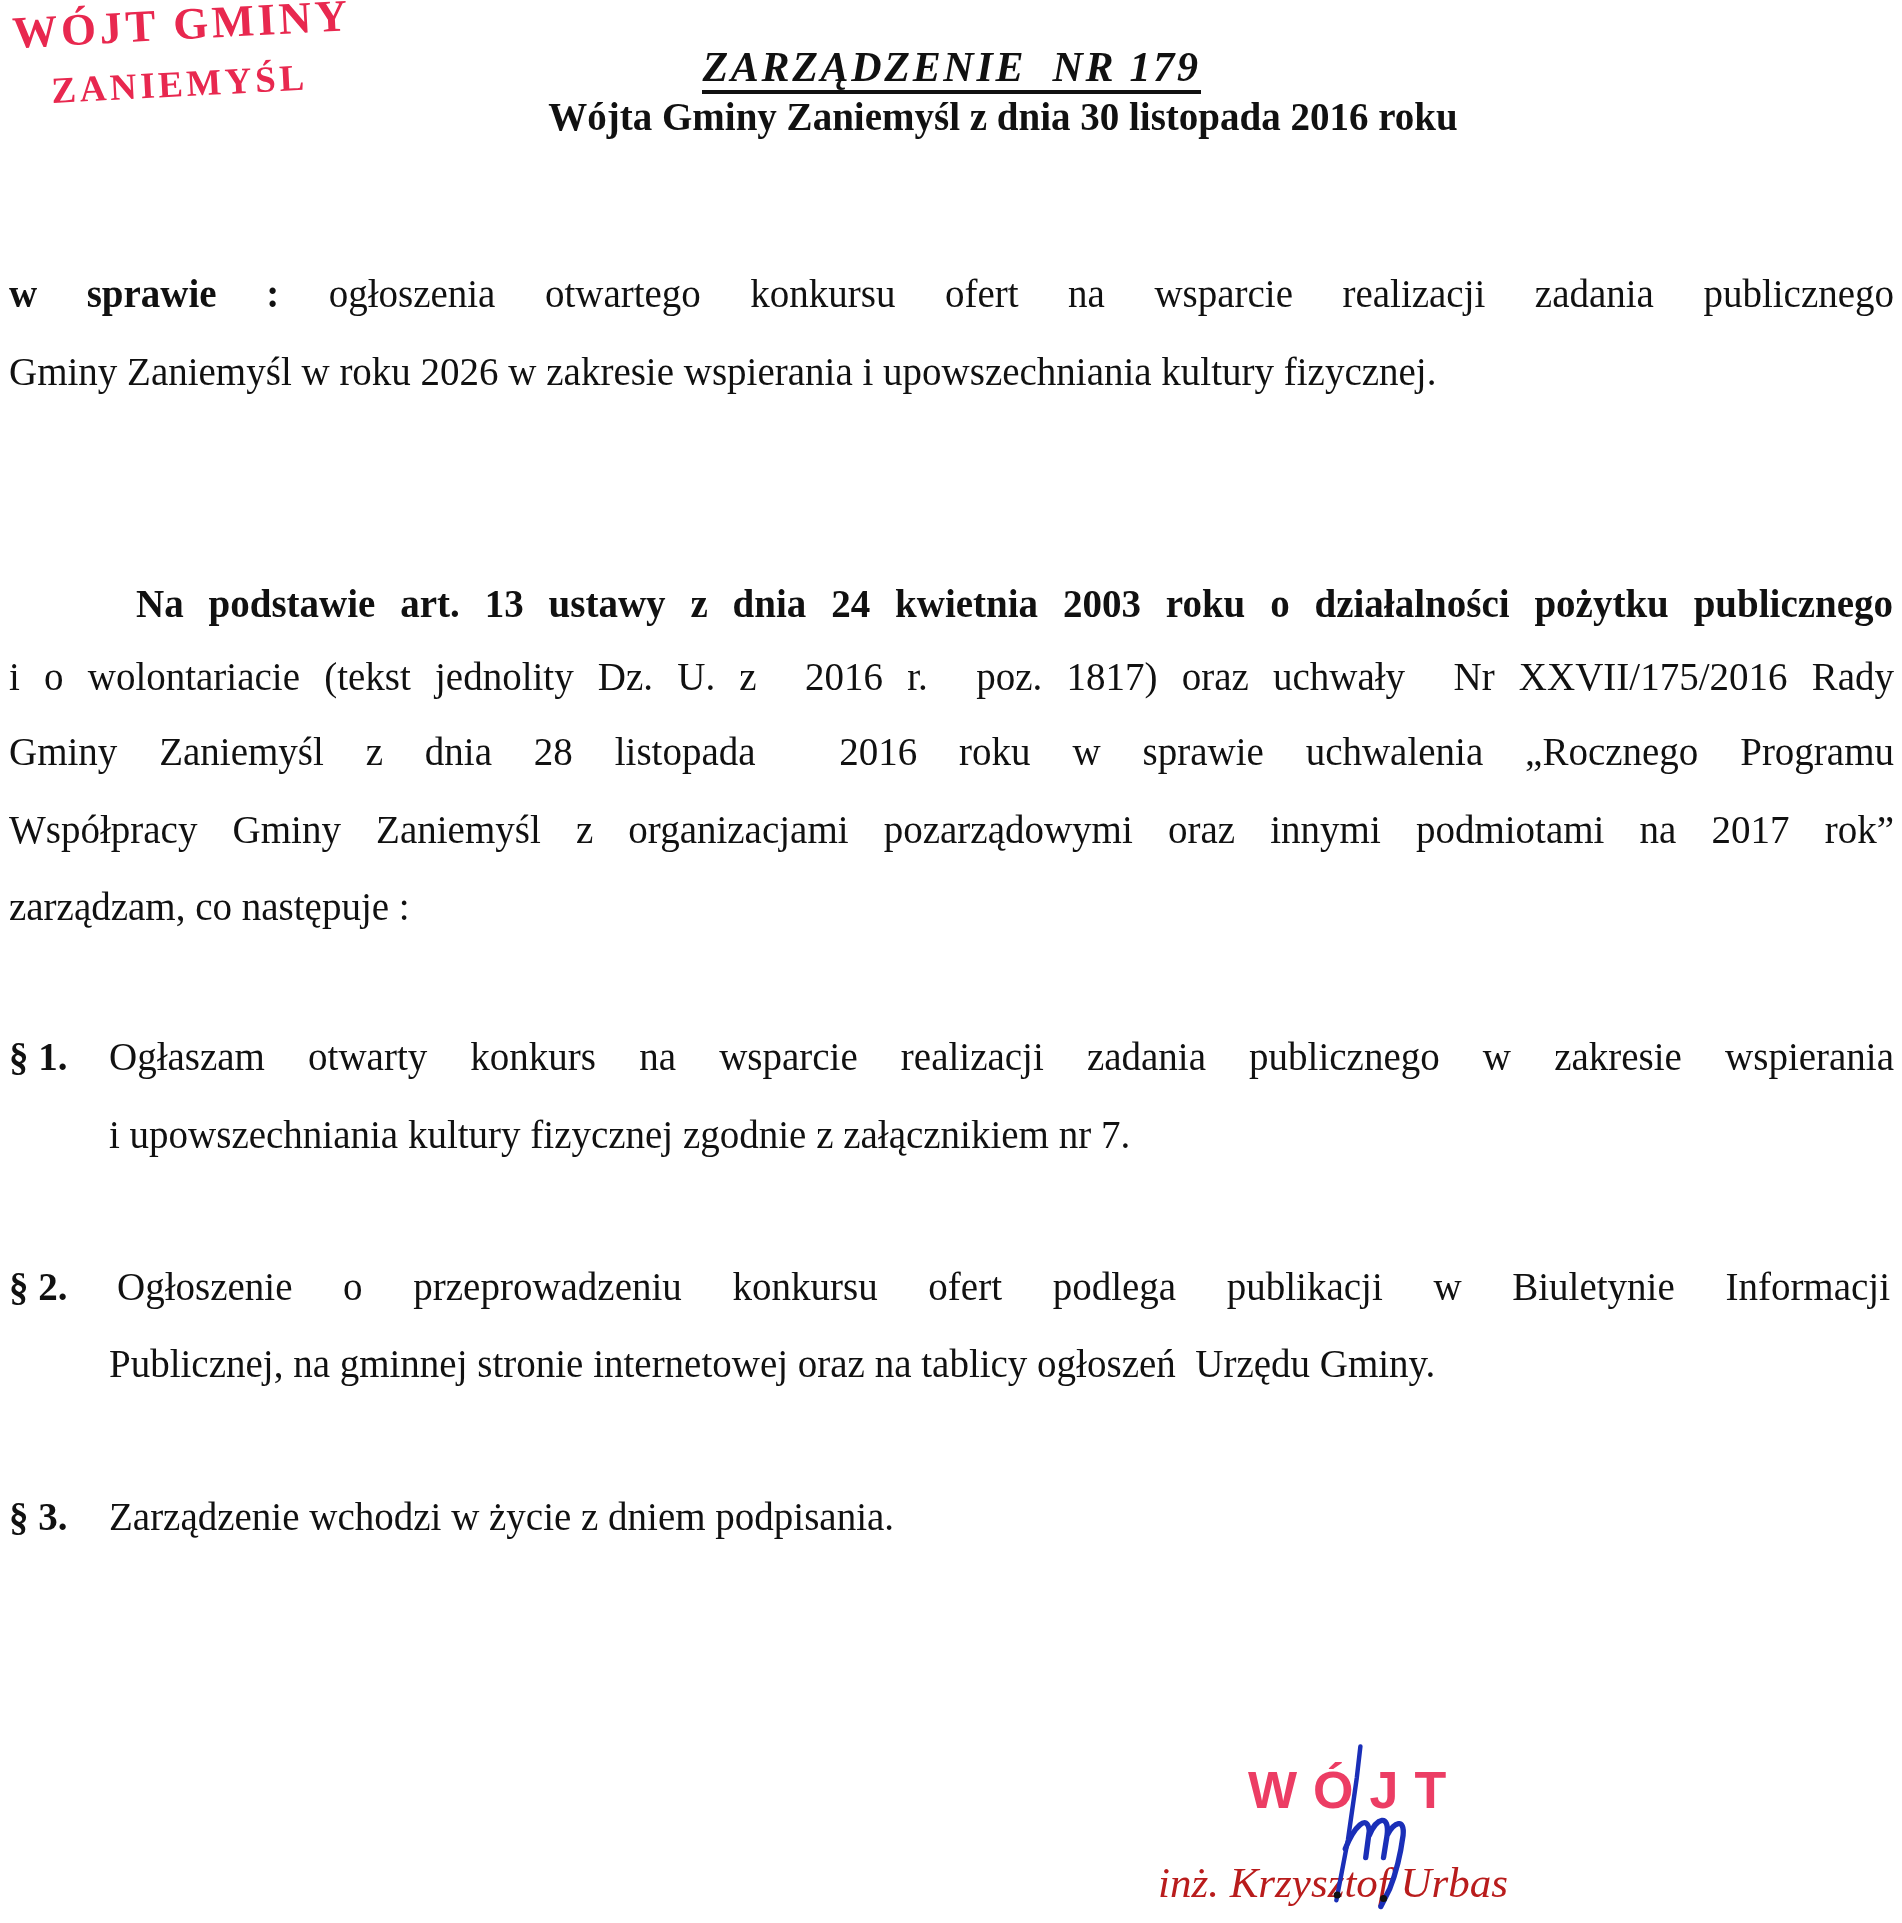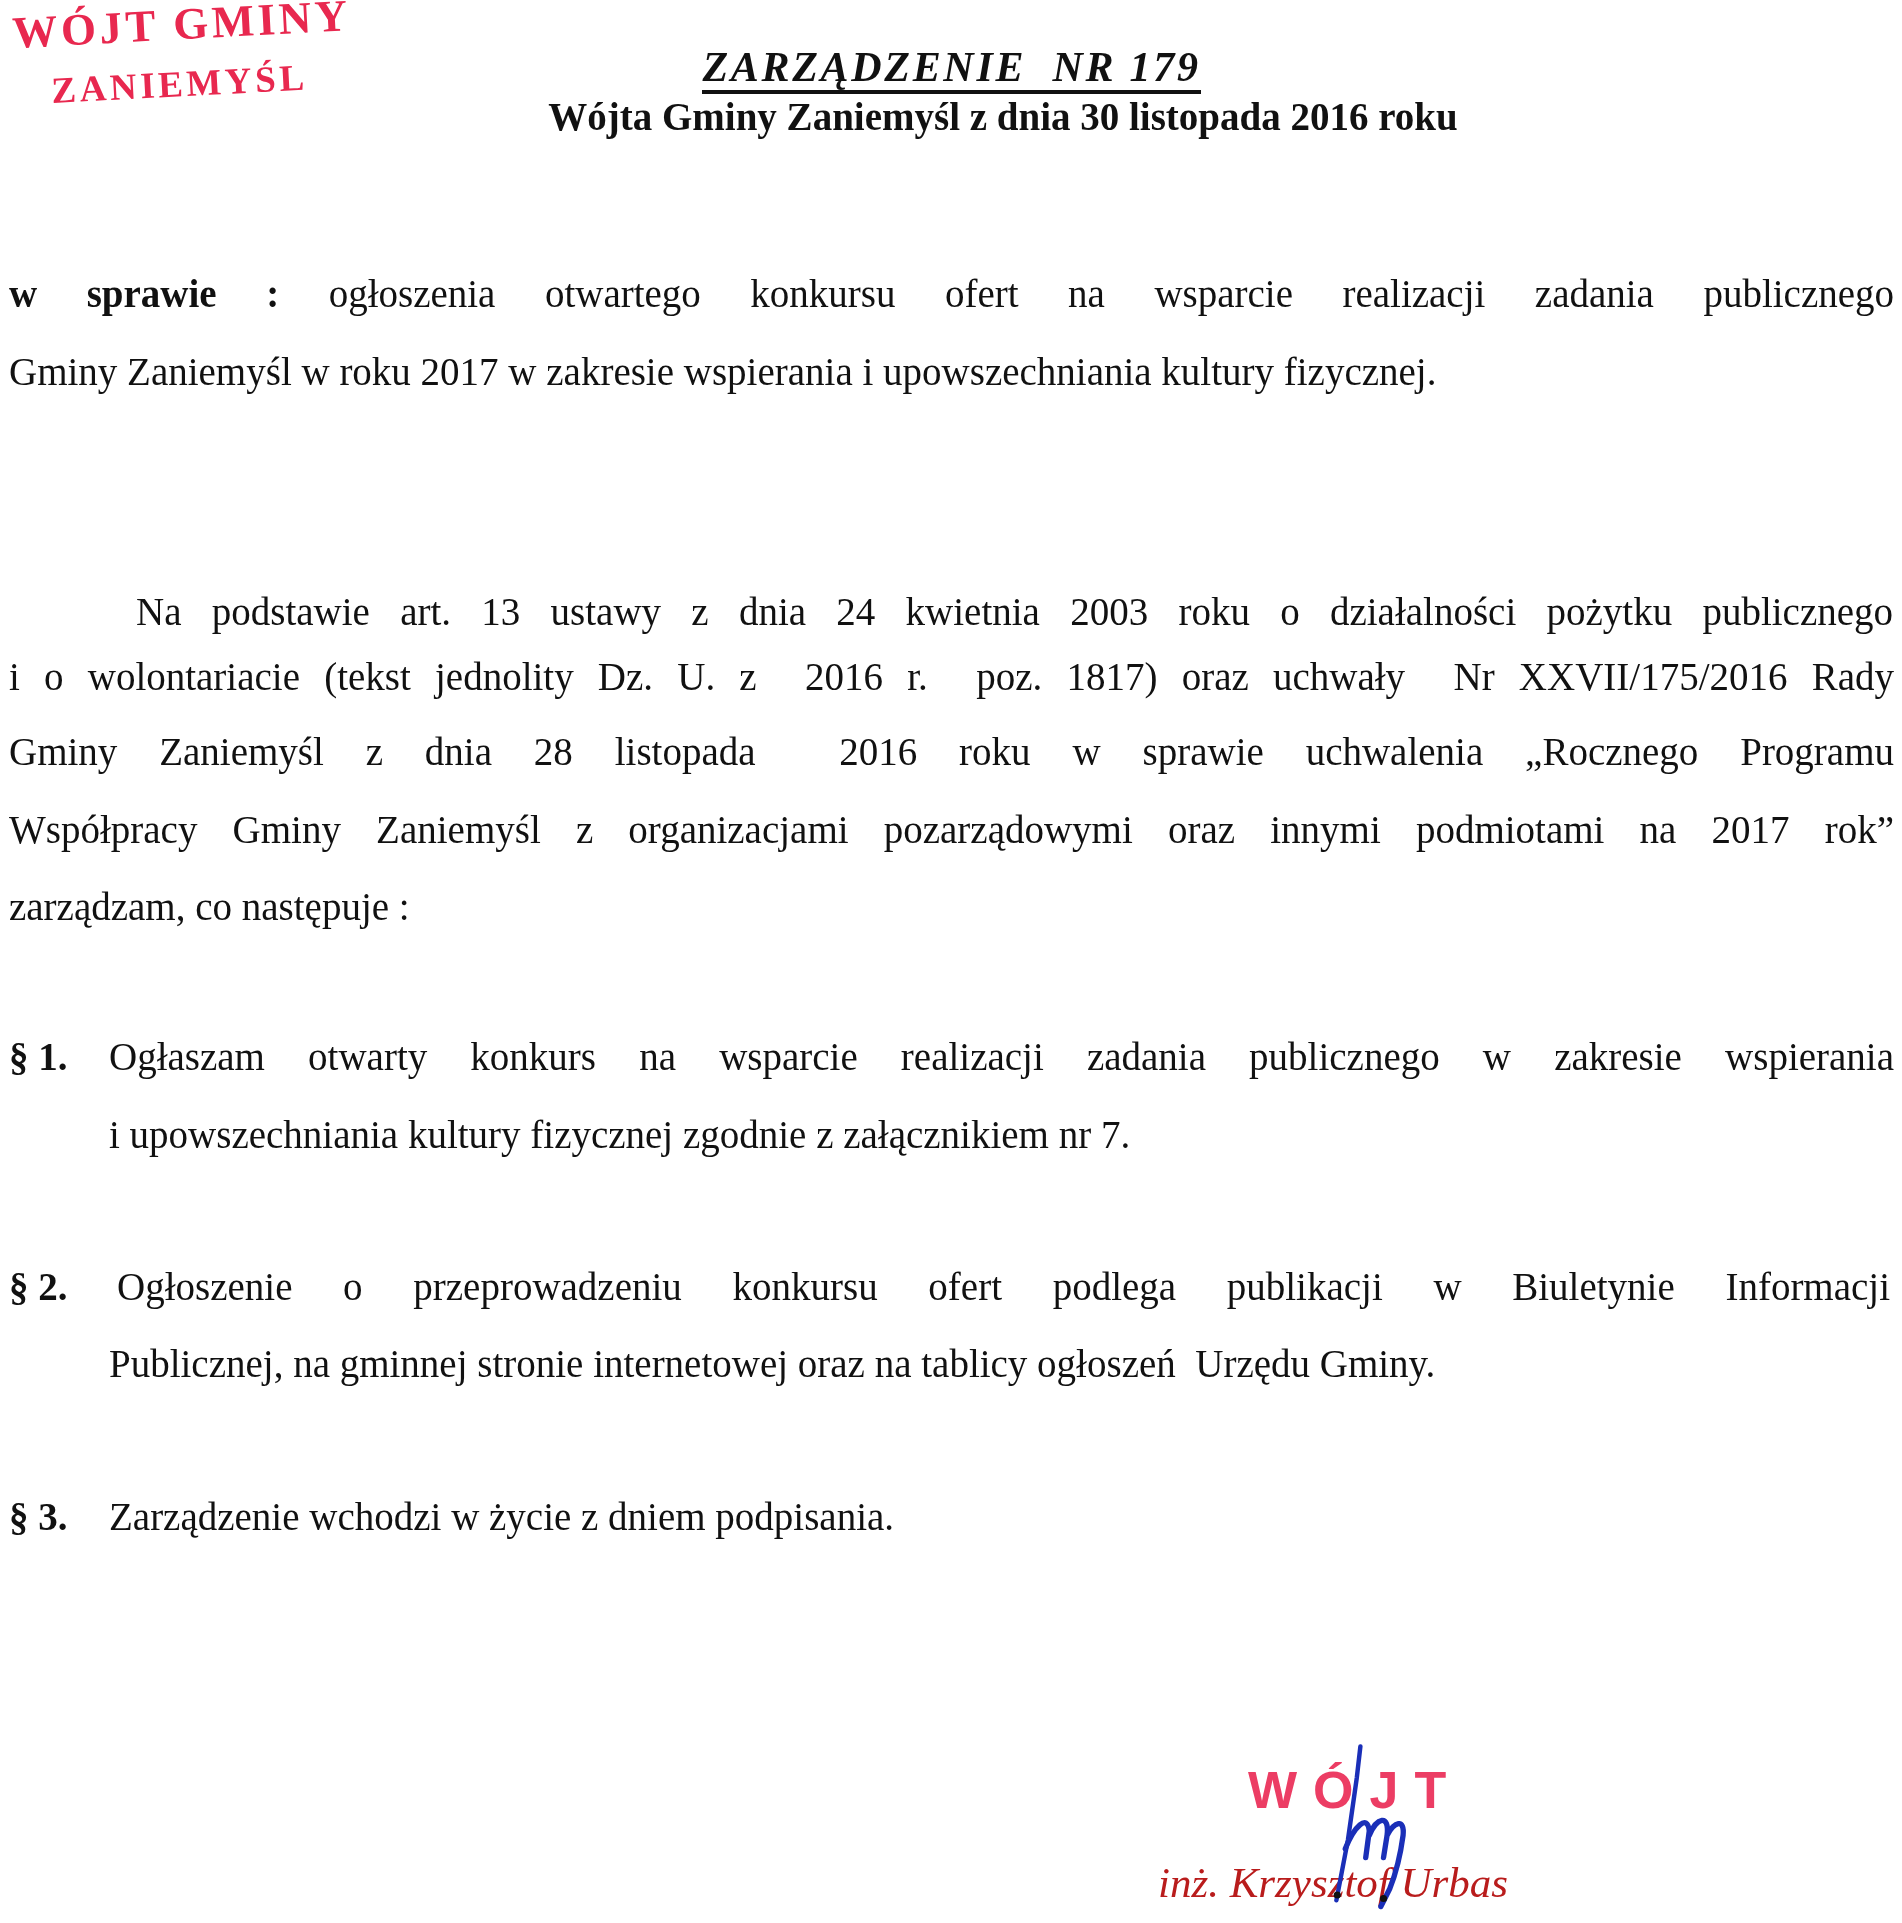--- a/index.html
+++ b/index.html
@@ -34,25 +34,25 @@
 <div id="title" class="abs">
   <span style="white-space:pre;font-style:italic;">ZARZĄDZENIE  NR 179</span>
 </div>
 <div id="subtitle" class="abs">Wójta Gminy Zaniemyśl z dnia 30 listopada 2016 roku</div>
 
 <div class="para" style="top:271px;">
   <div class="line just" style="top:0;">
     <span class="b">w sprawie :</span>
     <span>ogłoszenia otwartego konkursu ofert na wsparcie realizacji zadania publicznego</span>
   </div>
-  <div class="line" style="top:78px;">Gminy Zaniemyśl w roku 2017 w zakresie wspierania i upowszechniania kultury fizycznej.</div>
+  <div class="line" style="top:78px;">Gminy Zaniemyśl w roku 2026 w zakresie wspierania i upowszechniania kultury fizycznej.</div>
 </div>
 
 <div class="para" style="top:577px;">
-  <div class="line just" style="top:12px; padding-left:127px; width:1757px;">Na podstawie art. 13 ustawy z dnia 24 kwietnia 2003 roku o działalności pożytku publicznego</div>
+  <div class="line just" style="top:4px; padding-left:127px; width:1757px;font-weight:bold;">Na podstawie art. 13 ustawy z dnia 24 kwietnia 2003 roku o działalności pożytku publicznego</div>
   <div class="line just" style="top:77px; white-space:pre;">i o wolontariacie (tekst jednolity Dz. U. z  2016 r.  poz. 1817) oraz uchwały  Nr XXVII/175/2016 Rady</div>
   <div class="line just" style="top:152px; white-space:pre;">Gminy Zaniemyśl z dnia 28 listopada  2016 roku w sprawie uchwalenia „Rocznego Programu</div>
   <div class="line just" style="top:230px;">Współpracy Gminy Zaniemyśl z organizacjami pozarządowymi oraz innymi podmiotami na 2017 rok”</div>
   <div class="line" style="top:307px;">zarządzam, co następuje :</div>
 </div>
 
 <div class="sec" style="top:1034px; width:1885px;">
   <div class="line" style="top:0; left:0;">
     <span class="num">§ 1.</span>
   </div>

